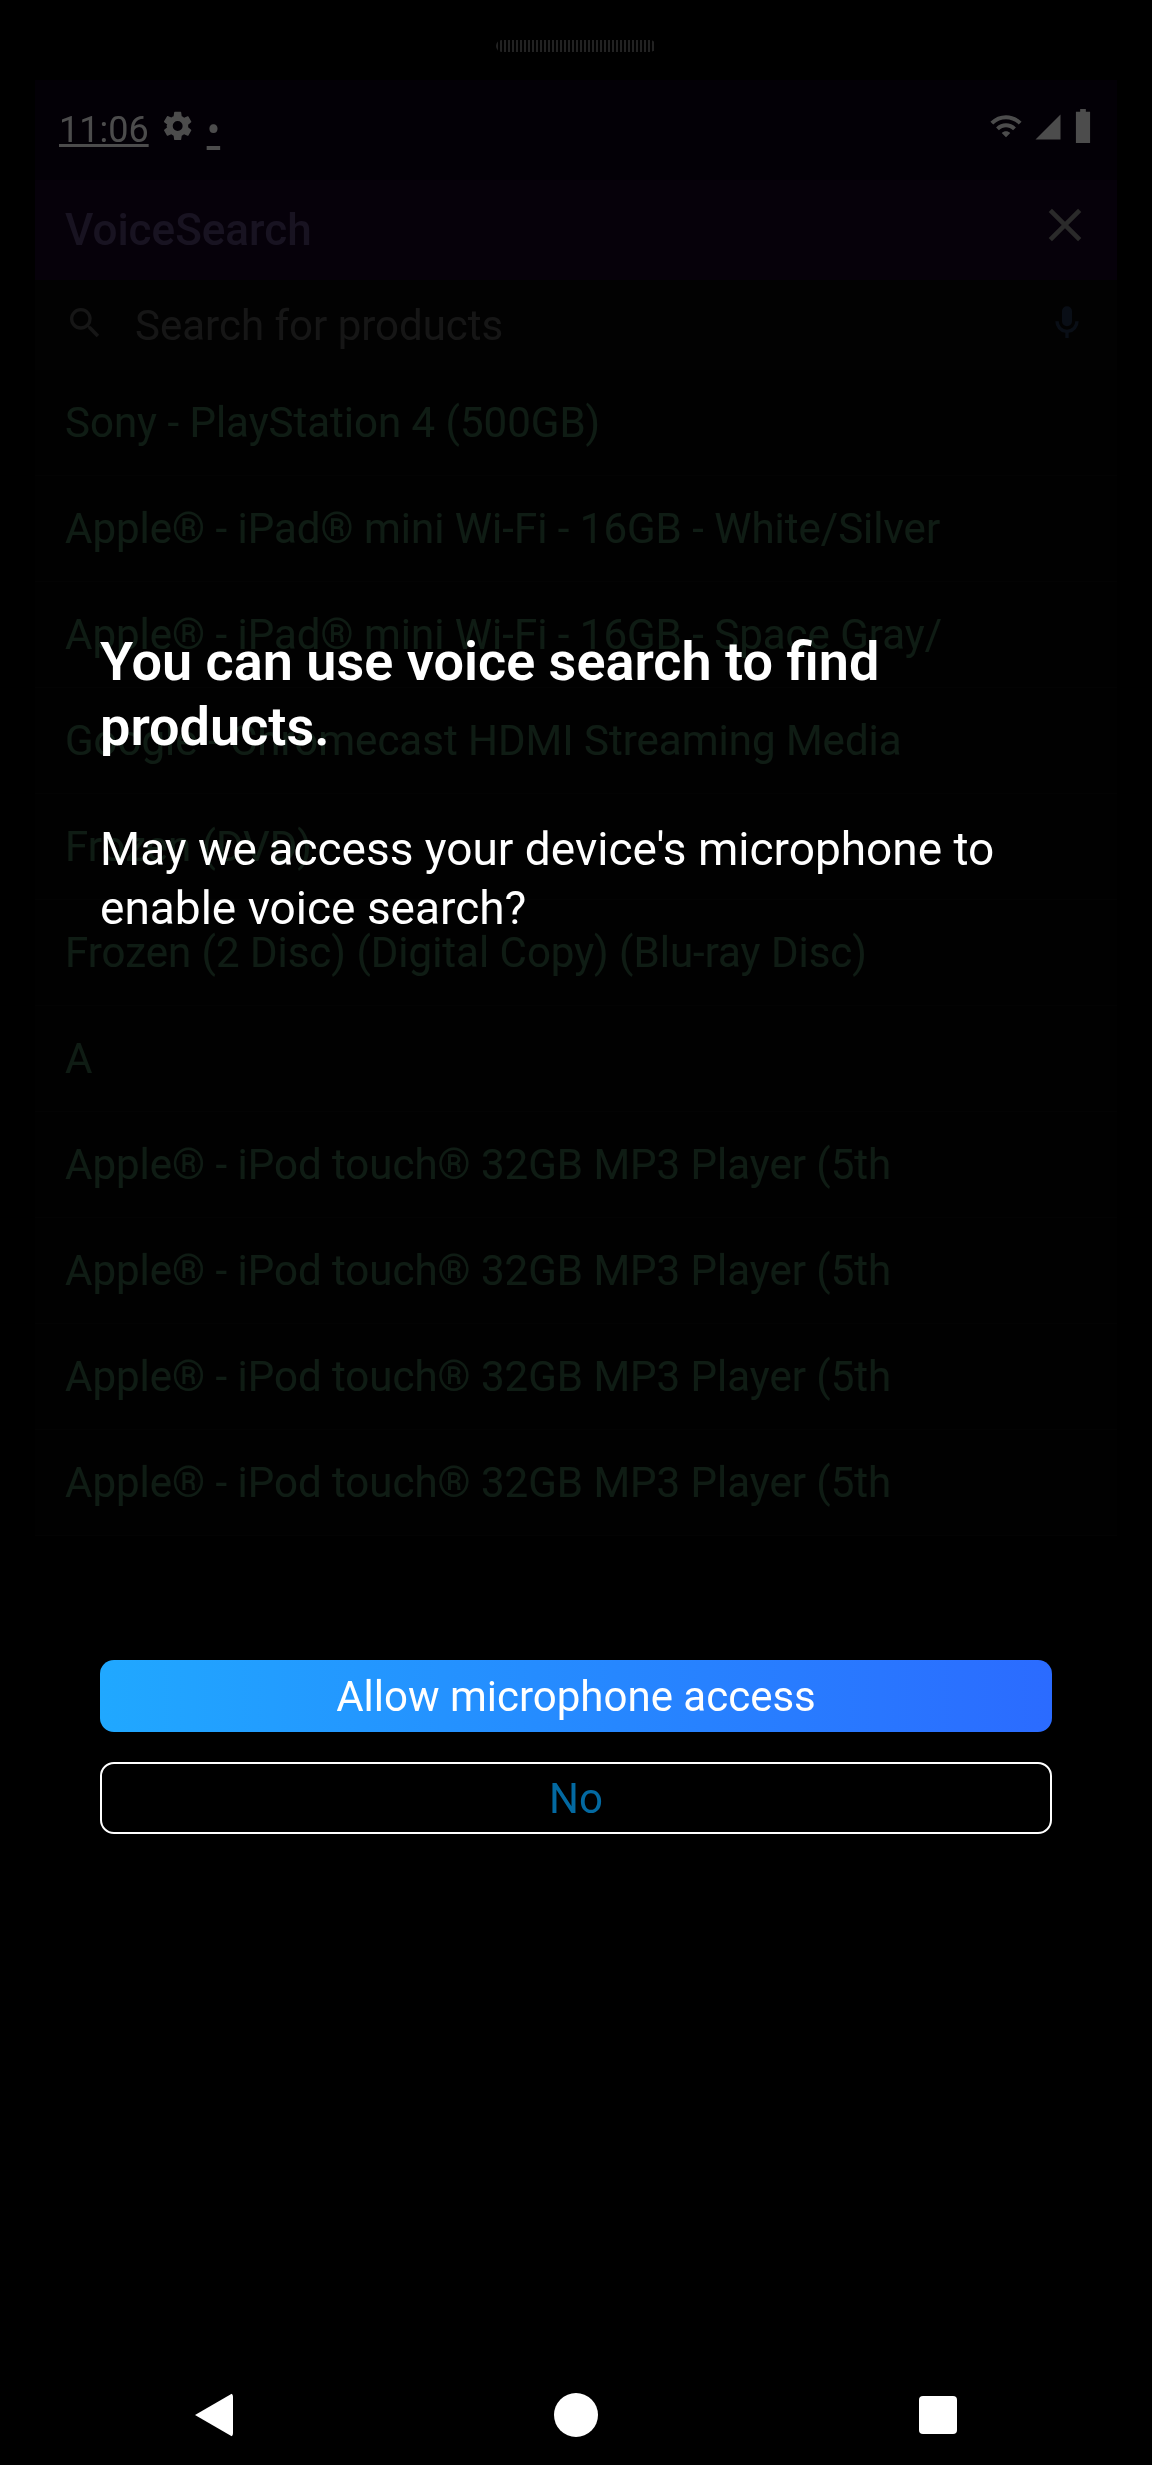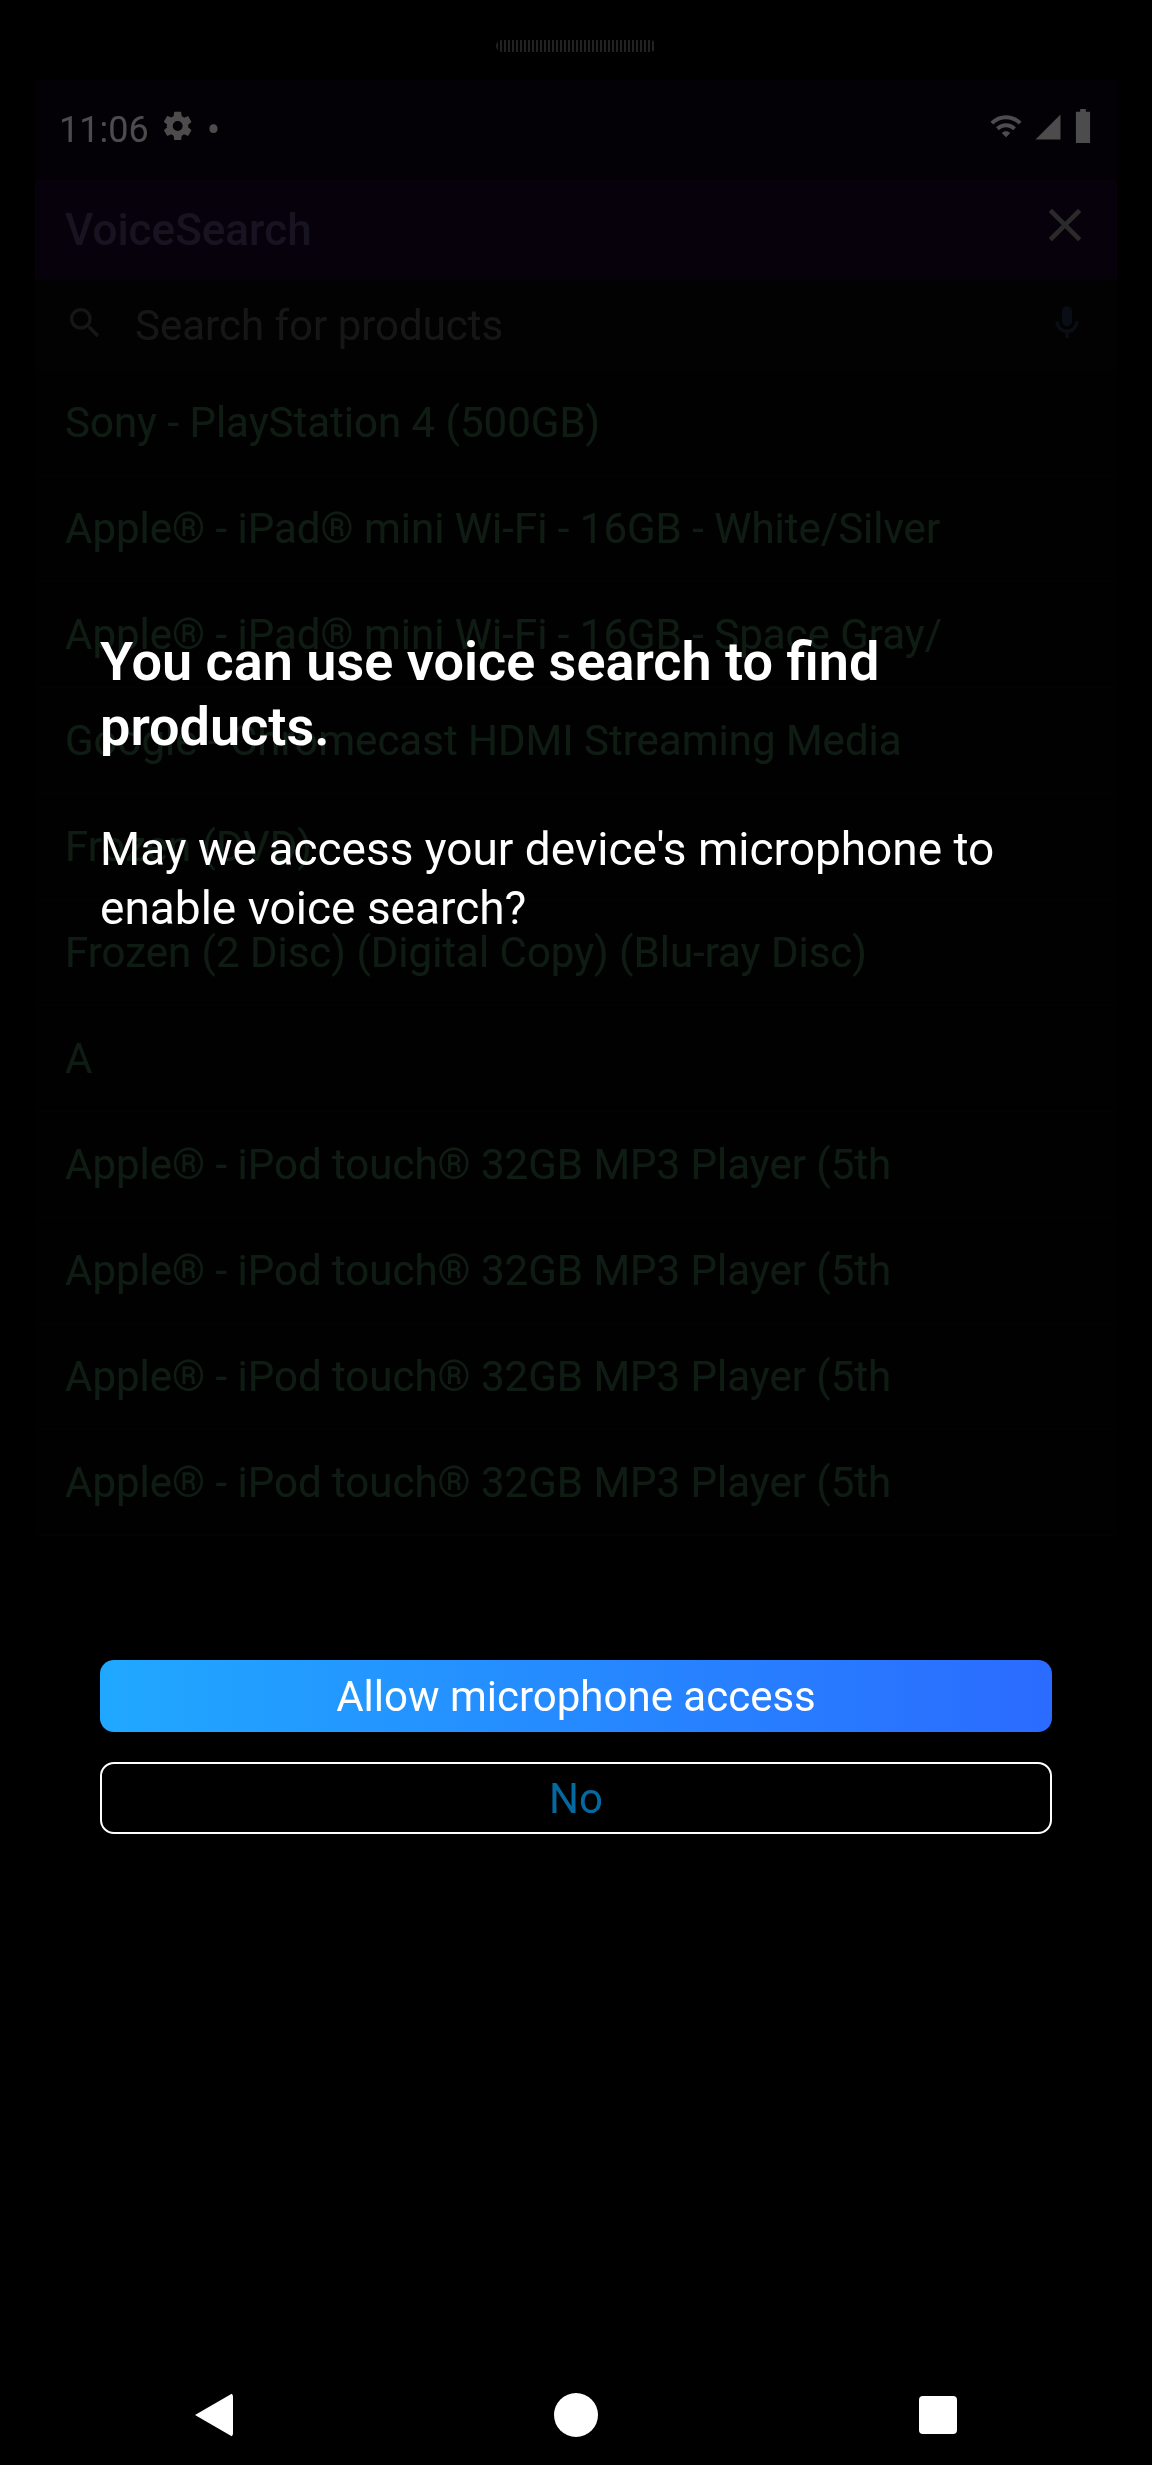--- a/index.html
+++ b/index.html
@@ -44,21 +44,21 @@
   .status-bar {
     height: 100px;
     background: #0a0015;
     display: flex;
     align-items: center;
     justify-content: space-between;
     padding: 0 24px;
     color: #fff;
     font-size: 36px;
   }
-  .status-left { display: flex; align-items: center; gap: 12px; }
+  .status-left { display: flex; align-items: center; gap: 12px; text-decoration: underline; }
   .status-right { display: flex; align-items: center; gap: 10px; }
   .app-bar {
     height: 100px;
     background: #2a0a40;
     display: flex;
     align-items: center;
     justify-content: space-between;
     padding: 0 30px;
     opacity: 0.55;
   }

